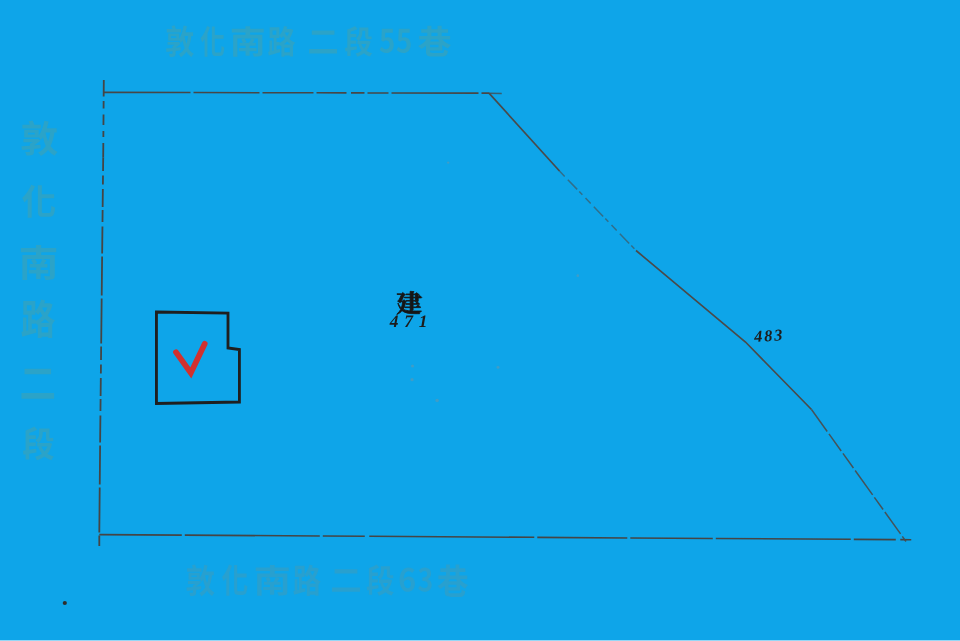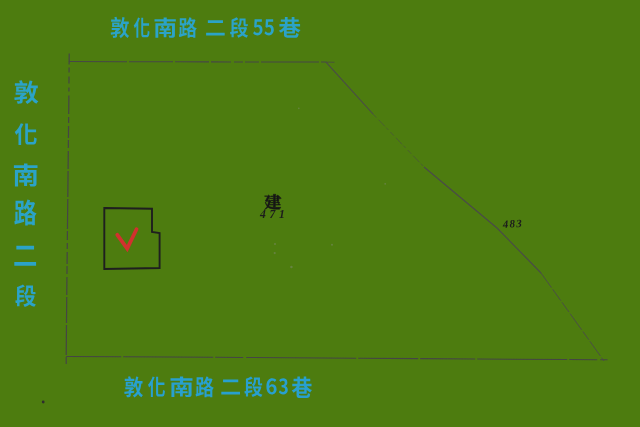--- a/index.html
+++ b/index.html
@@ -1,16 +1,16 @@
 <!DOCTYPE html>
 <html><head>
 <meta charset="utf-8">
 <style>
 html,body{margin:0;padding:0;background:#ffffff;}
-.page{position:relative;width:640px;height:427px;background:#4d7c0f;overflow:hidden;font-family:"Liberation Sans",sans-serif;}
+.page{position:relative;width:640px;height:427px;background:#0ea5e9;overflow:hidden;font-family:"Liberation Sans",sans-serif;}
 </style>
 </head>
 <body>
 
 <div class="page">
 <svg width="640" height="427" viewBox="0 0 640 427" style="filter:blur(0.33px)">
 <defs>
 <path id="g1" d="M203 528H381V478H203ZM104 608V398H485V414C507 388 532 350 544 330C562 353 579 378 596 405C615 320 639 244 671 176C622 101 556 42 469 -1C492 -23 530 -70 543 -94C620 -50 682 3 732 68C778 4 834 -48 905 -87C923 -55 958 -9 984 14C906 50 846 104 798 174C849 274 881 394 901 536H960V644H701C719 703 735 764 748 826L634 849C607 698 558 554 485 456V608ZM788 536C776 447 758 368 732 299C703 370 682 450 666 536ZM218 833C229 805 241 772 251 741H54V641H544V741H370C358 778 341 821 325 856ZM252 233V182L31 164L43 63L252 84V27C252 16 248 13 234 13C221 12 171 12 128 14C142 -14 157 -55 162 -84C229 -84 278 -83 314 -68C351 -52 361 -26 361 24V96L535 115L534 209L361 192V196C421 230 484 273 530 316L464 367L443 362H82V274H328C303 259 277 244 252 233Z"></path>
 <path id="g2" d="M471 831V111C471 -26 506 -66 630 -66C655 -66 771 -66 798 -66C920 -66 950 4 963 198C932 204 885 227 857 248C848 81 840 40 788 40C763 40 665 40 642 40C594 40 586 50 586 109V460H937V575H586V831ZM281 846C223 701 123 559 21 471C41 441 74 375 85 346C118 377 150 412 181 451V-89H295V617C332 680 365 744 392 808Z"></path>
 <path id="g3" d="M436 843V767H56V655H436V580H94V-87H214V470H406L314 443C333 411 354 368 364 337H276V244H440V178H255V82H440V-61H553V82H745V178H553V244H723V337H636C655 367 676 403 697 441L596 469C582 430 556 375 535 339L542 337H390L466 362C455 393 432 437 410 470H784V33C784 18 778 13 760 13C744 12 682 12 633 15C648 -13 667 -57 672 -87C753 -87 812 -86 853 -69C893 -53 907 -25 907 33V580H567V655H944V767H567V843Z"></path>

